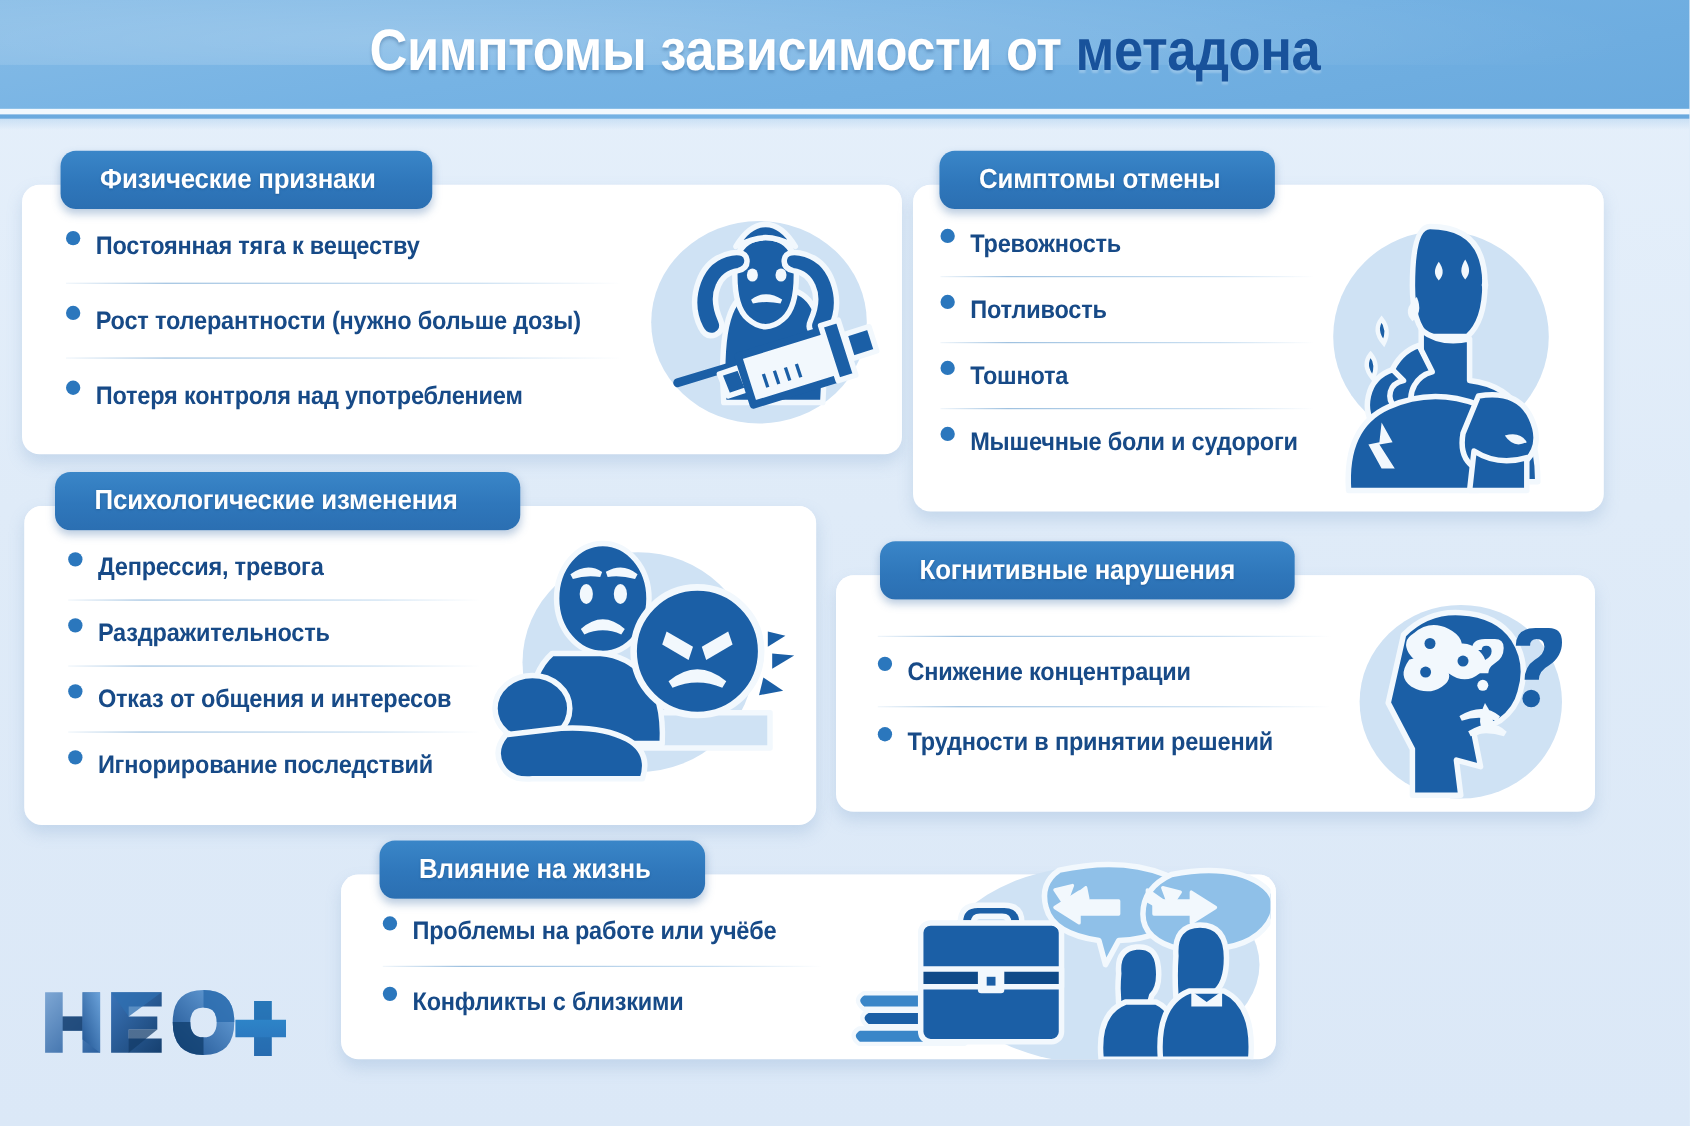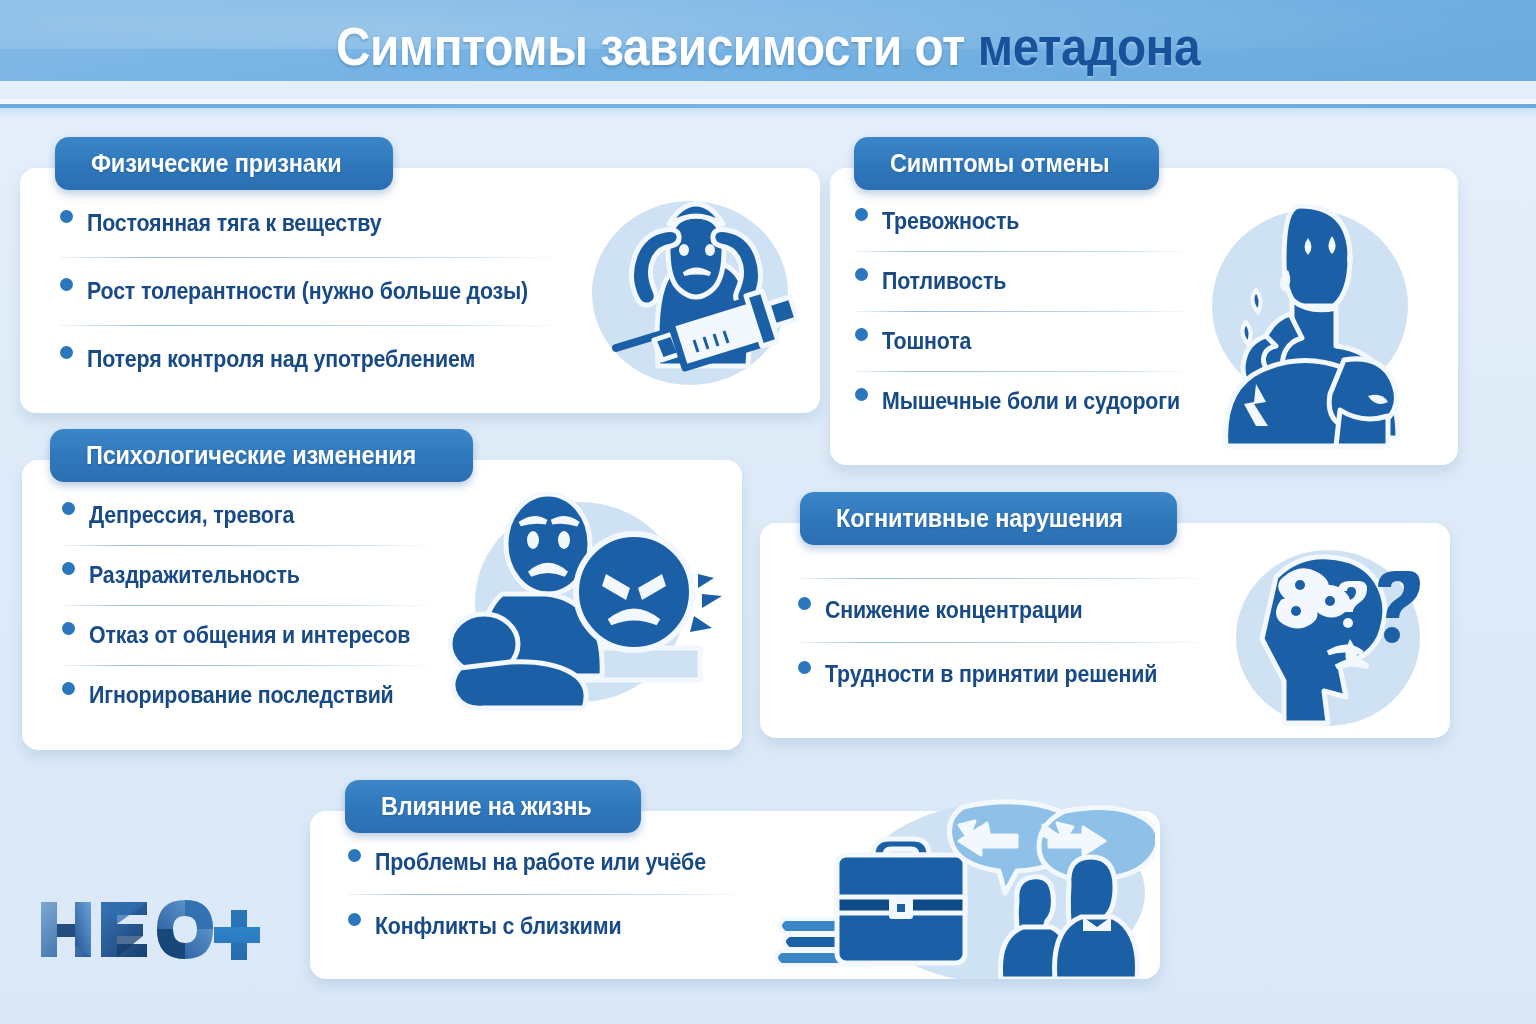--- a/index.html
+++ b/index.html
@@ -17,21 +17,21 @@
     position: relative;
     width: 1536px;
     height: 1024px;
     background: linear-gradient(180deg, #e6f0fb 0%, #dfebf8 45%, #dbe8f7 100%);
   }
 
   
   .header-band {
     position: absolute;
     left: 0; top: 0;
-    width: 1536px; height: 81px;
+    width: 1536px; height: 99px;
     background: linear-gradient(170deg, #85bbe6 0%, #76b3e4 40%, #6aaade 100%);
     overflow: hidden;
   }
   .header-band::after {
     content: "";
     position: absolute;
     left: -10%; top: -60%;
     width: 120%; height: 120%;
     background: radial-gradient(ellipse at 30% 80%, rgba(255,255,255,.22), rgba(255,255,255,0) 60%);
   }
@@ -372,21 +372,21 @@
         <path d="M100 110 q20 -12 34 0 q-18 -6 -34 0 z" stroke="#f2f8fd" stroke-width="5" fill="none"></path>
         <path d="M108 124 q20 -12 32 0 q-18 -6 -32 0 z" stroke="#f2f8fd" stroke-width="5" fill="none"></path>
       </g>
       <g fill="#1b5fa6">
         <path d="M168 28 q-18 0 -18 16 l13 0 q0 -6 6 -6 q7 0 7 7 q0 7 -9 12 q-9 6 -9 18 l13 0 q0 -8 9 -13 q12 -8 12 -21 q0 -13 -12 -13 z"></path>
         <circle cx="164" cy="92" r="8"></circle>
       </g>
     </svg>
   </div>
 
-  <div class="card" style="left:310px; top:795px; width:850px; height:168px;margin-top:16px;">
+  <div class="card" style="left:310px; top:795px; width:850px; height:168px;">
     <div class="card-head" style="left:35px;">
       <span class="card-head-text">Влияние на жизнь</span>
     </div>
 
     <div class="items" style="left:38px; top:38px; width:420px;">
       <div class="item-row">
         <span class="bullet"></span>
         <span class="item-text">Проблемы на работе или учёбе</span>
       </div>
       <div class="divider" style="margin:18px 0 18px 0; width:400px;"></div>

